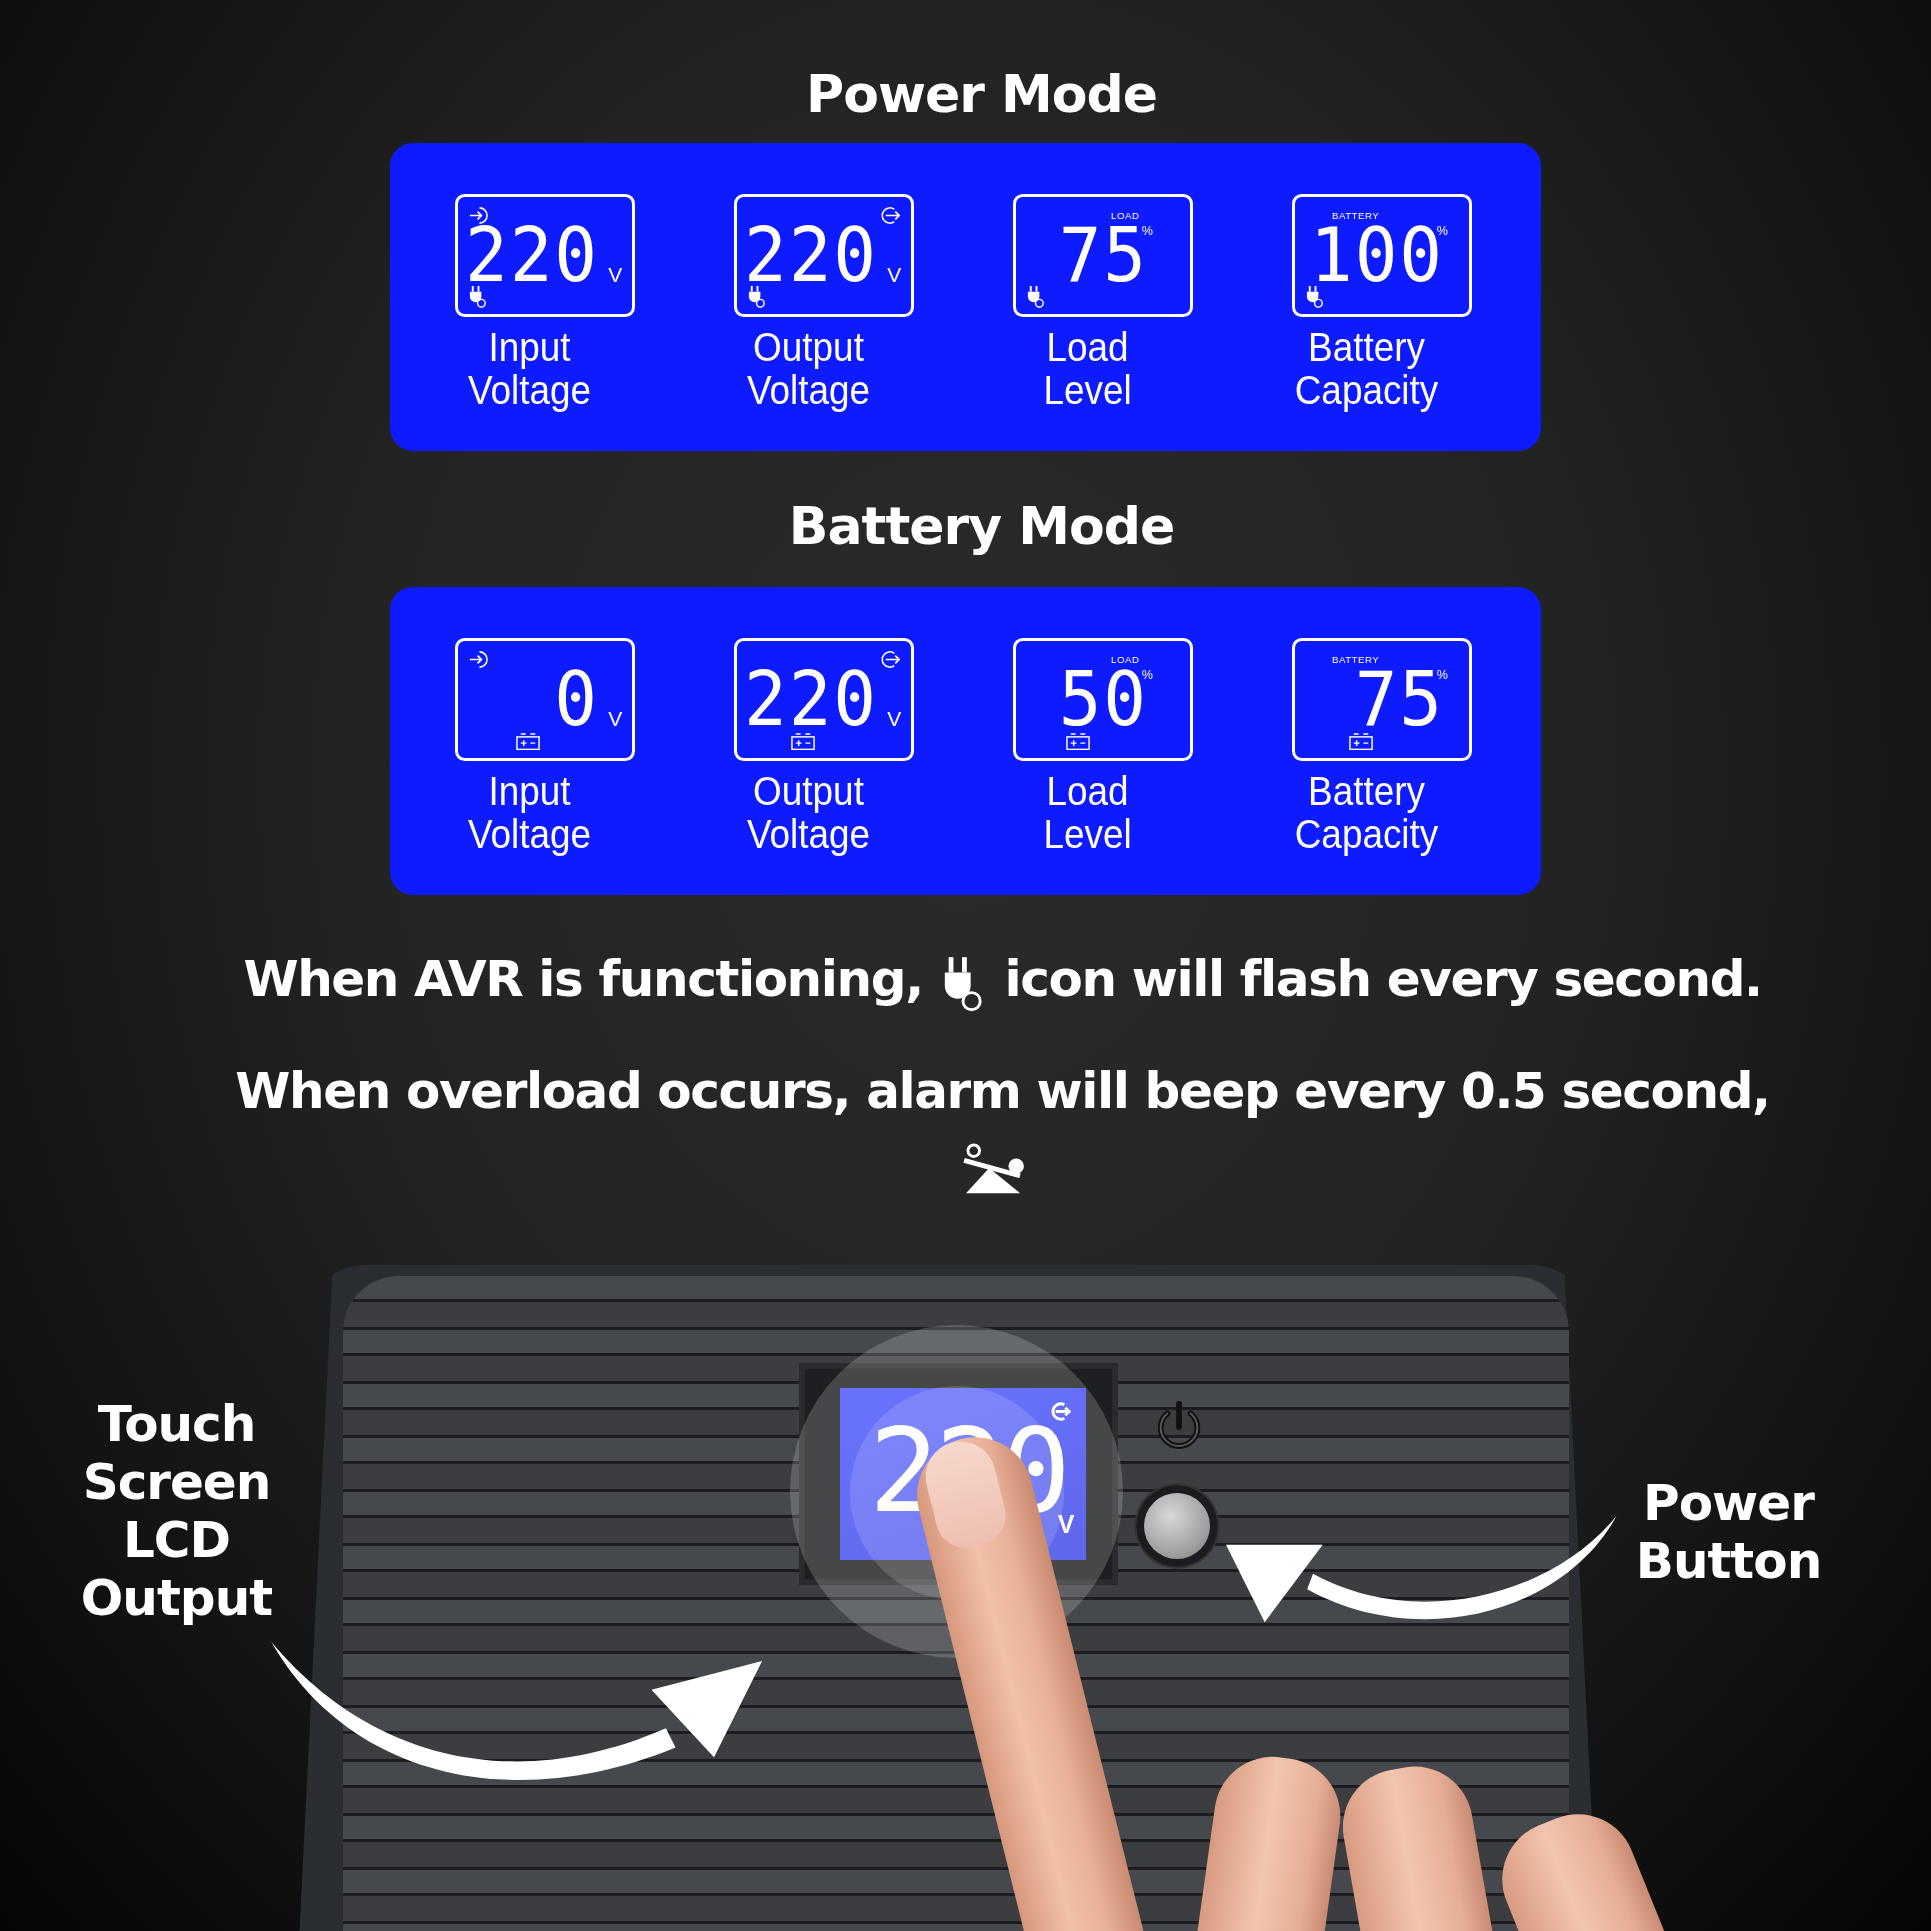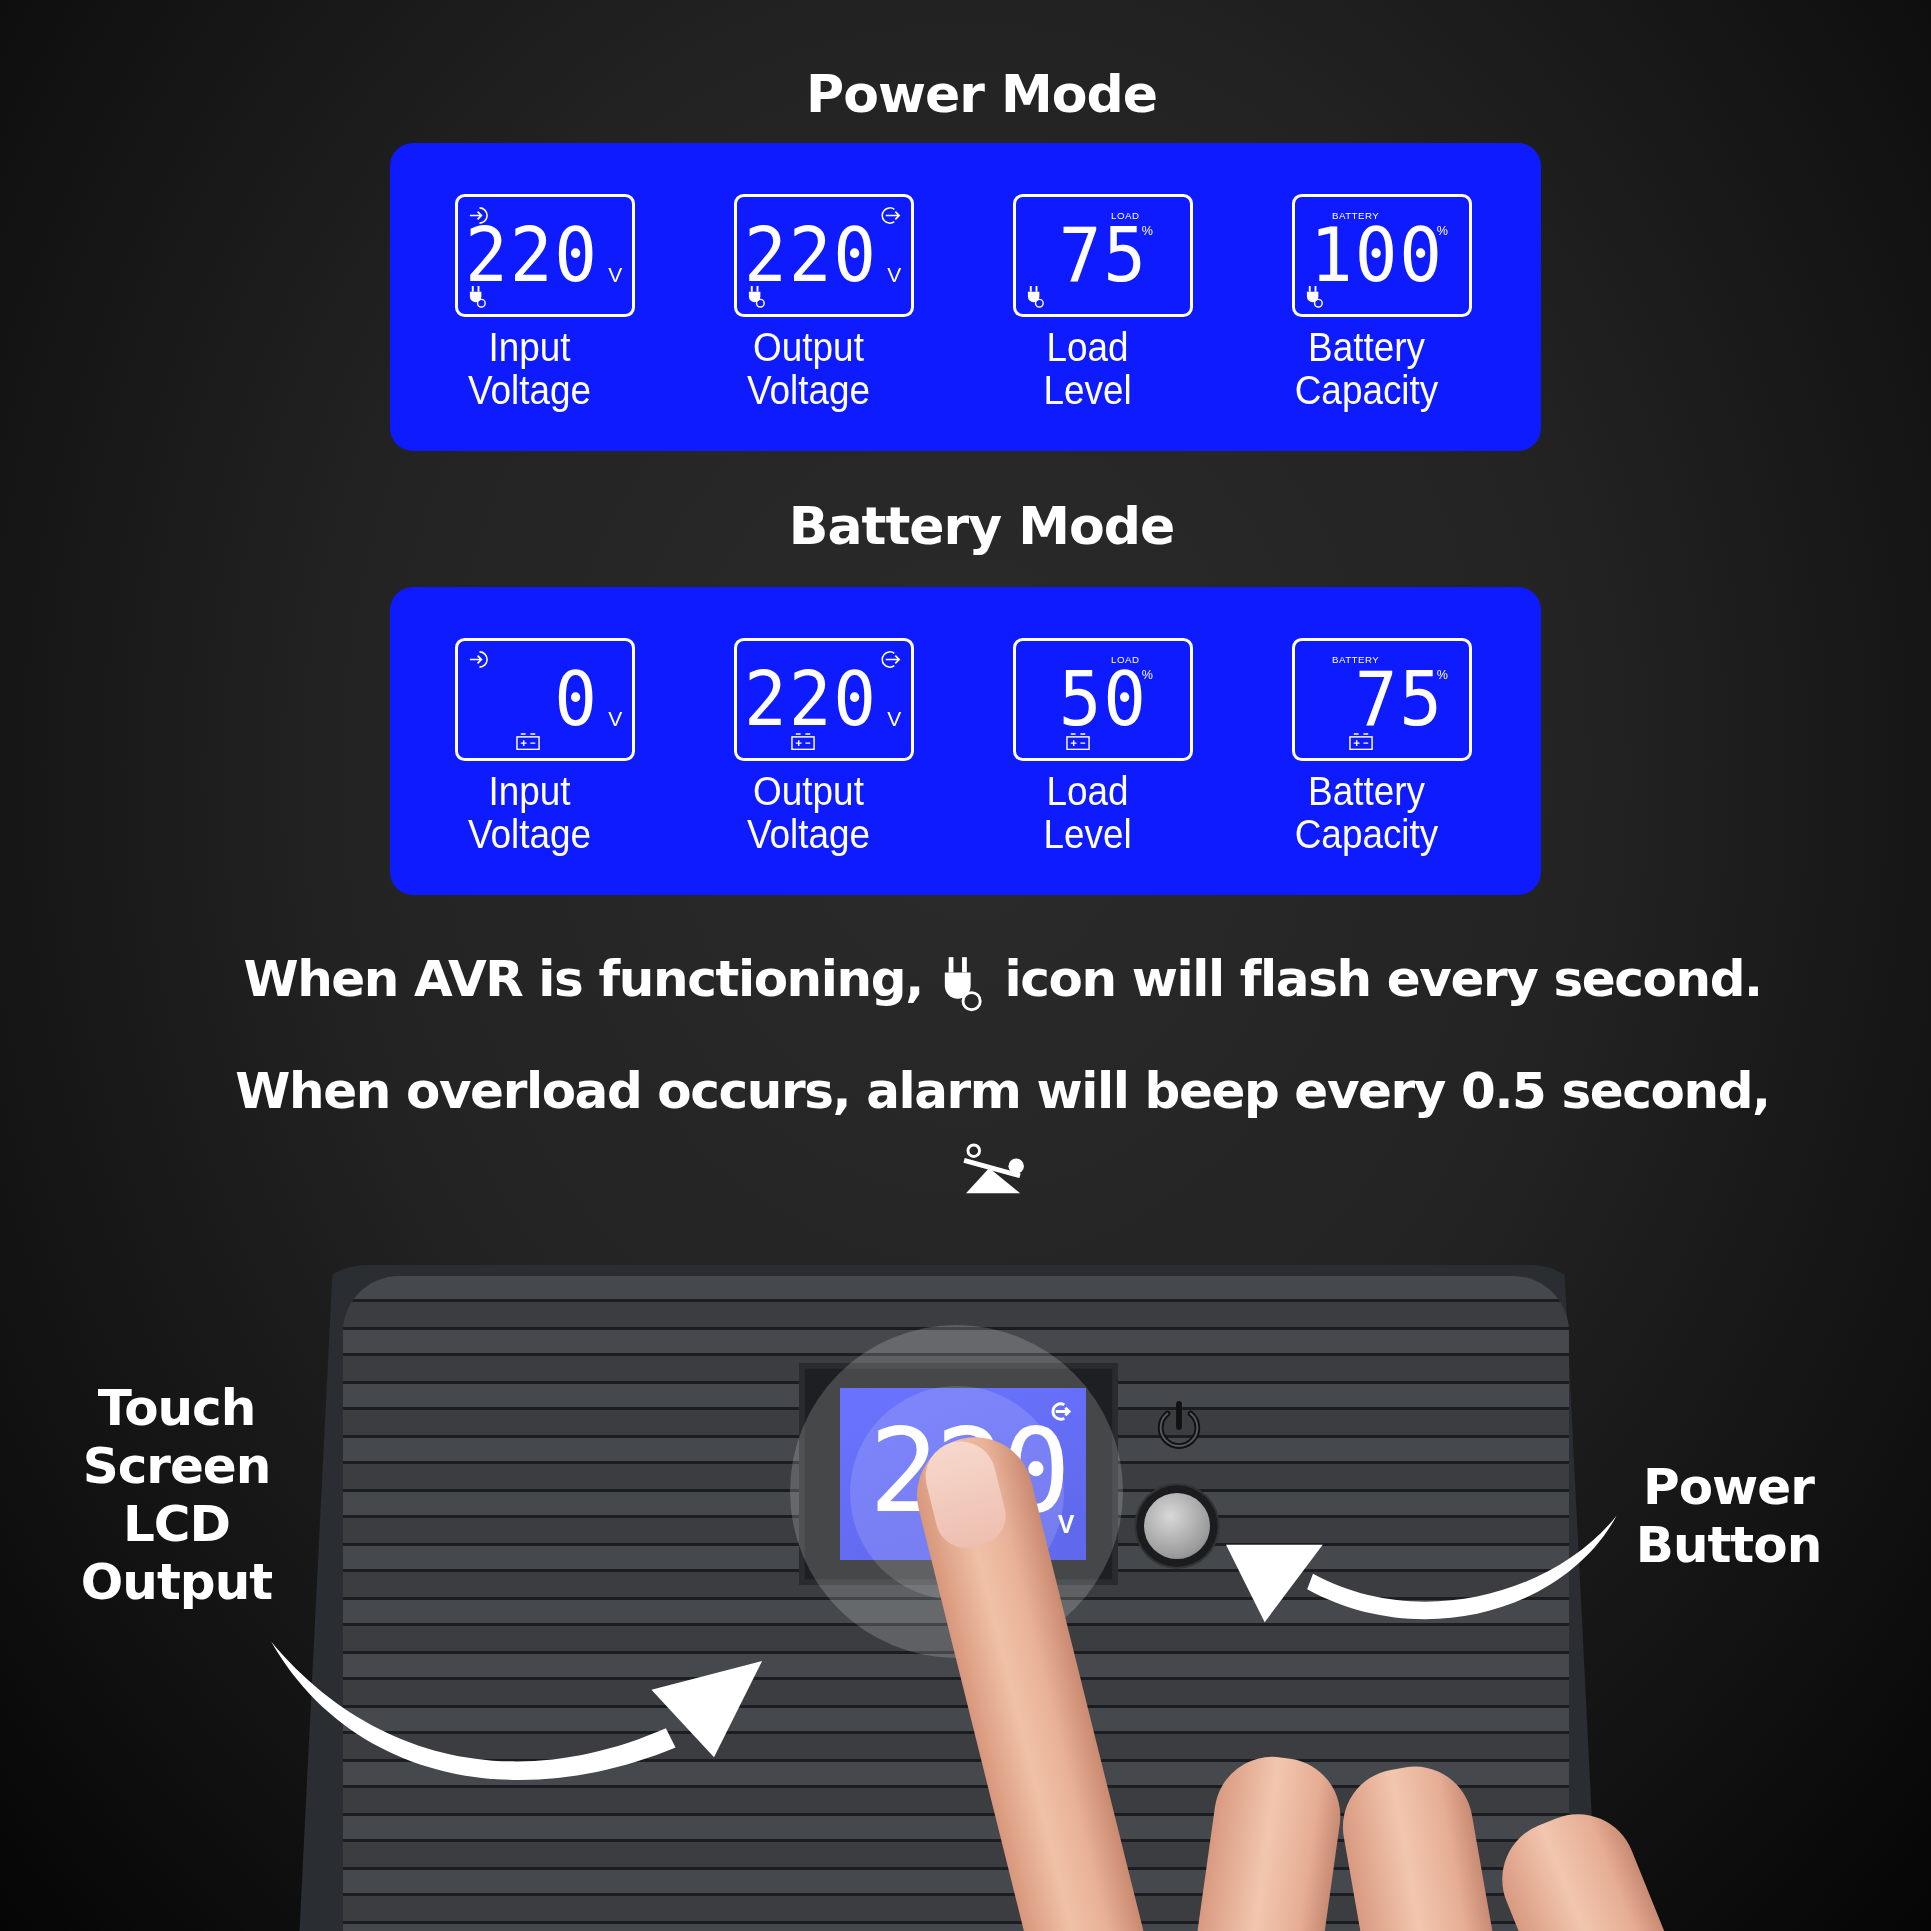--- a/index.html
+++ b/index.html
@@ -51,21 +51,21 @@
     transform:scaleX(0.9);
   }
   .note {
     position:absolute; left:0; width:1931px; text-align:center;
     font-size:50px; font-weight:bold; letter-spacing:-1.4px;
     font-family:"DejaVu Sans", sans-serif; white-space:nowrap;padding-left:37px;
   }
   .note svg { display:inline-block; vertical-align:middle; }
   .side-label {
     position:absolute; text-align:center; font-size:50px; font-weight:bold; line-height:58px;
-    font-family:"DejaVu Sans", sans-serif; letter-spacing:-1px;
+    font-family:"DejaVu Sans", sans-serif; letter-spacing:-1px;margin-top:16px;
   }
   
   .device {
     position:absolute; left:299px; top:1265px; width:1299px; height:676px;
     background:#2a2d31;
     clip-path: polygon(2.6% 0, 97.4% 0, 100% 100%, 0 100%);
     border-radius:68px 68px 0 0;
   }
   .device-inner {
     position:absolute; left:343px; top:1276px; width:1226px; height:666px;

